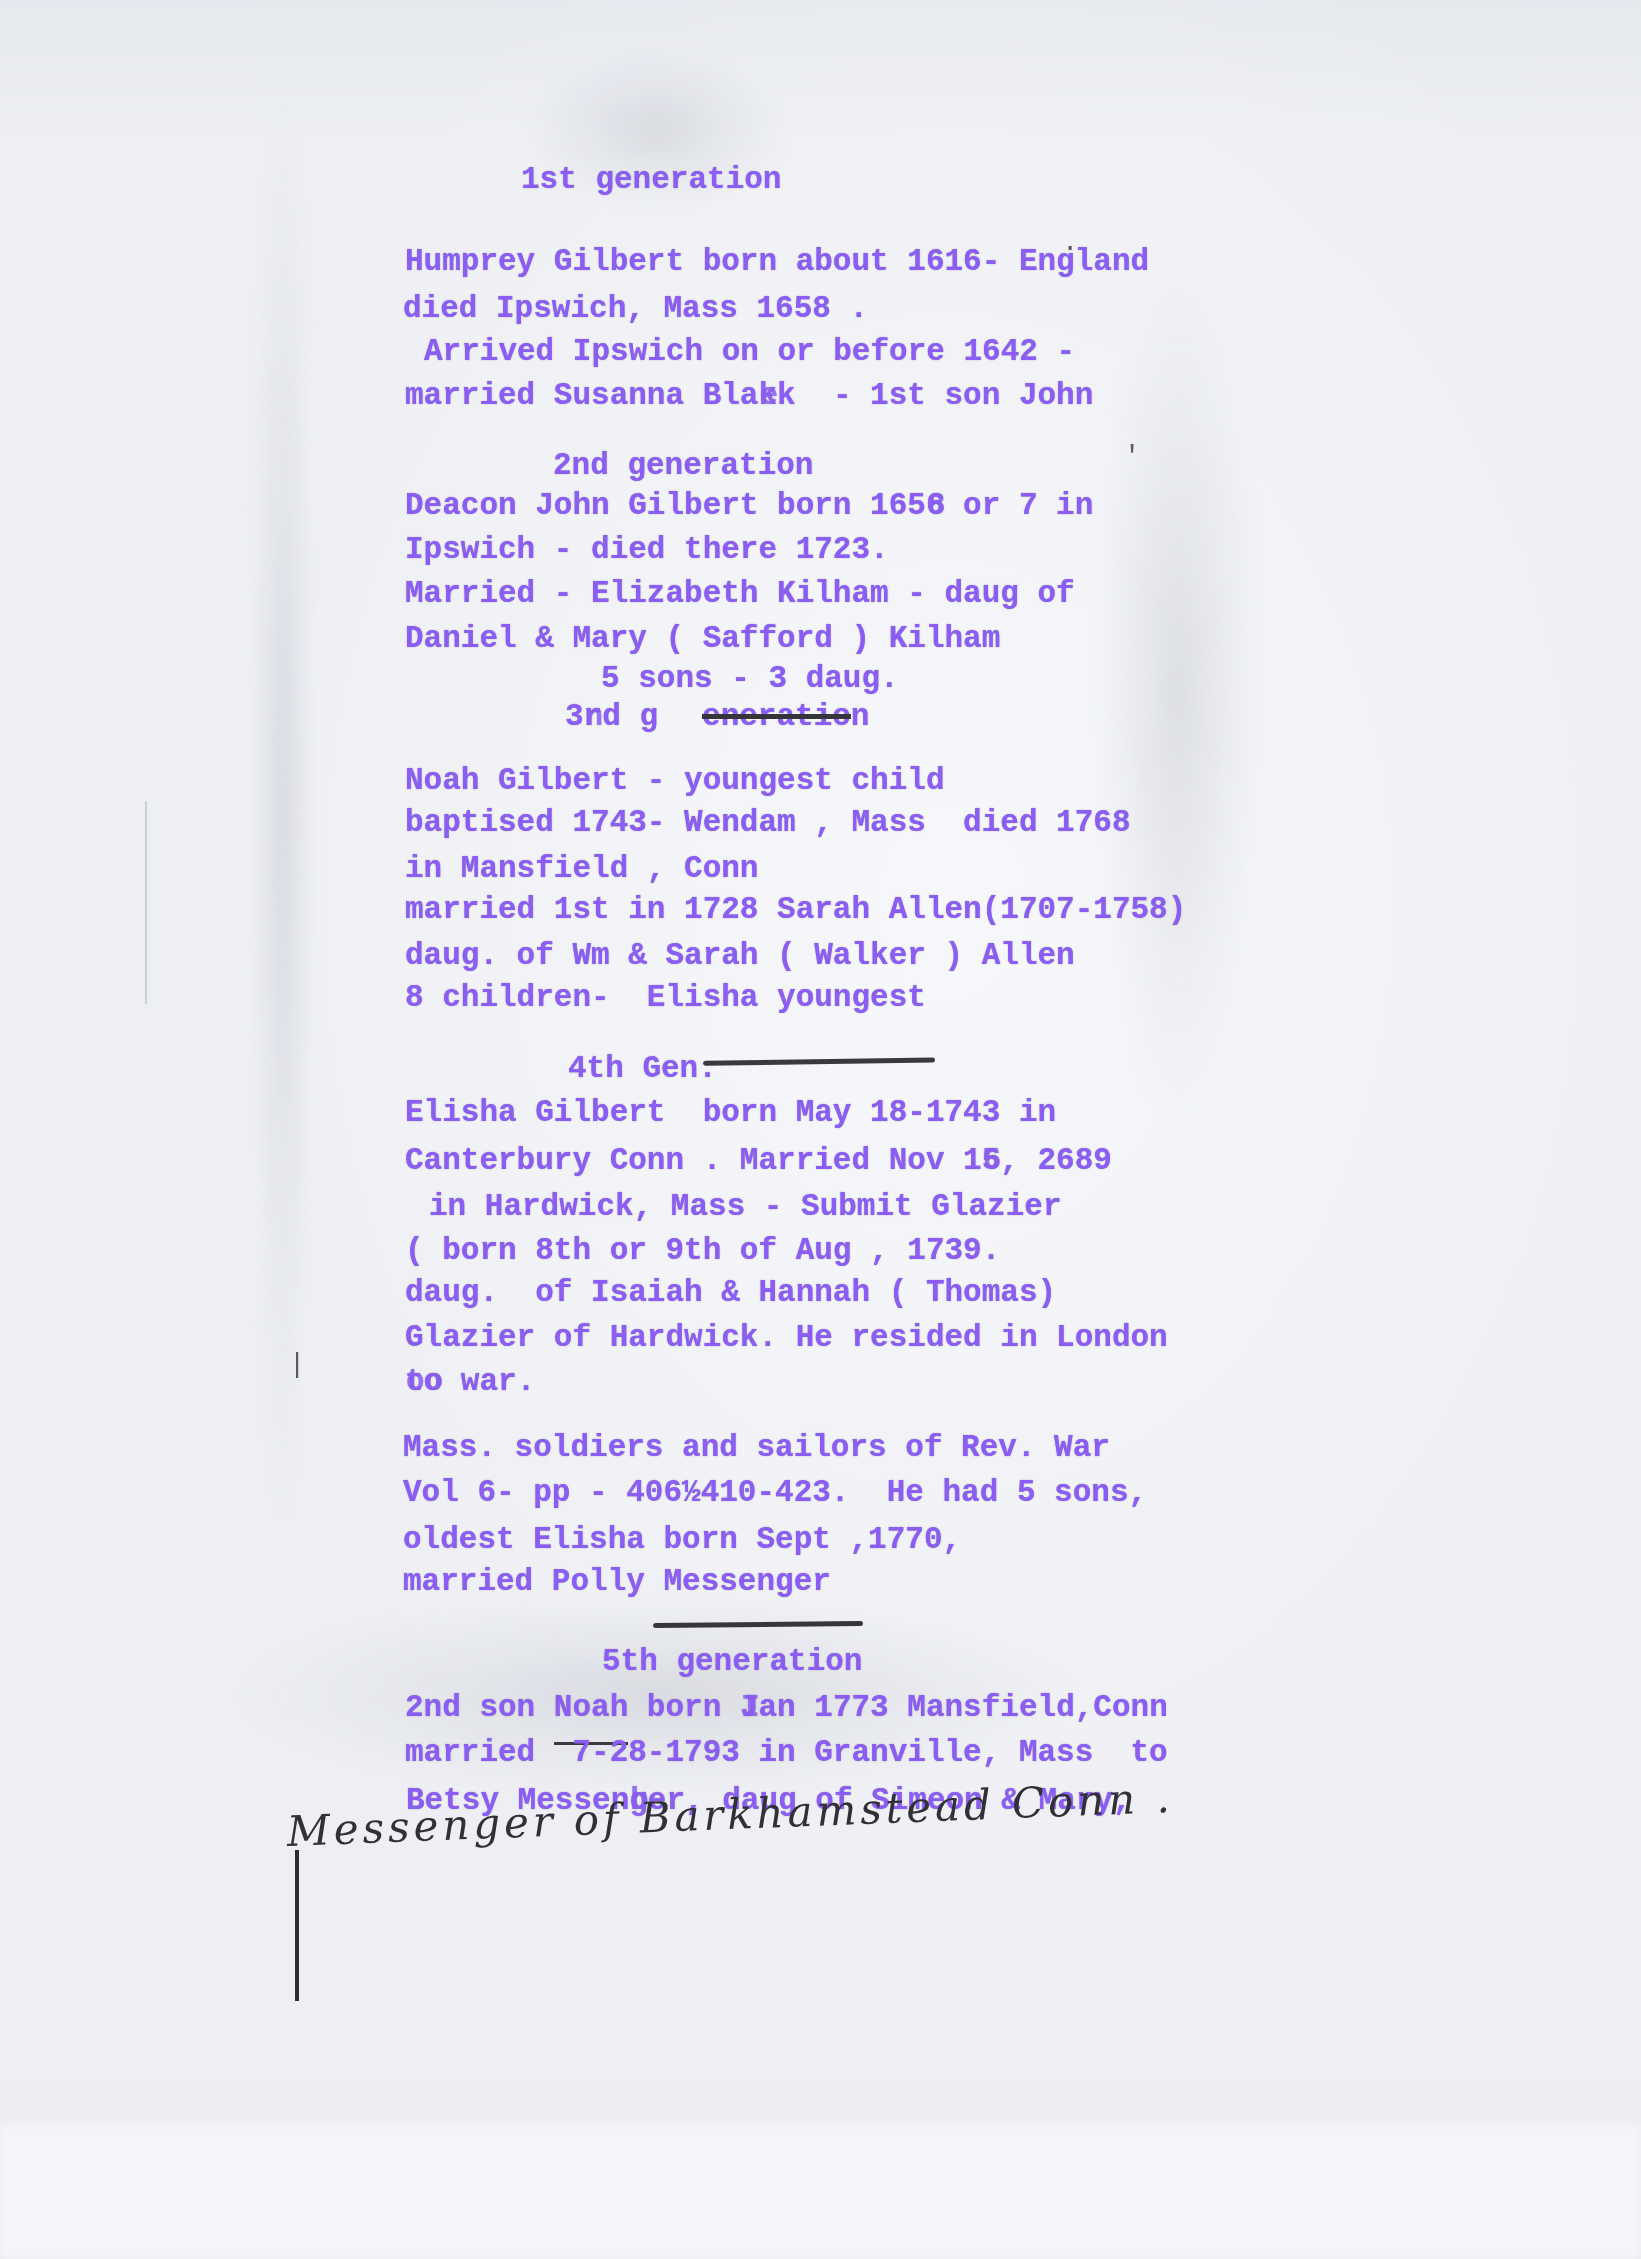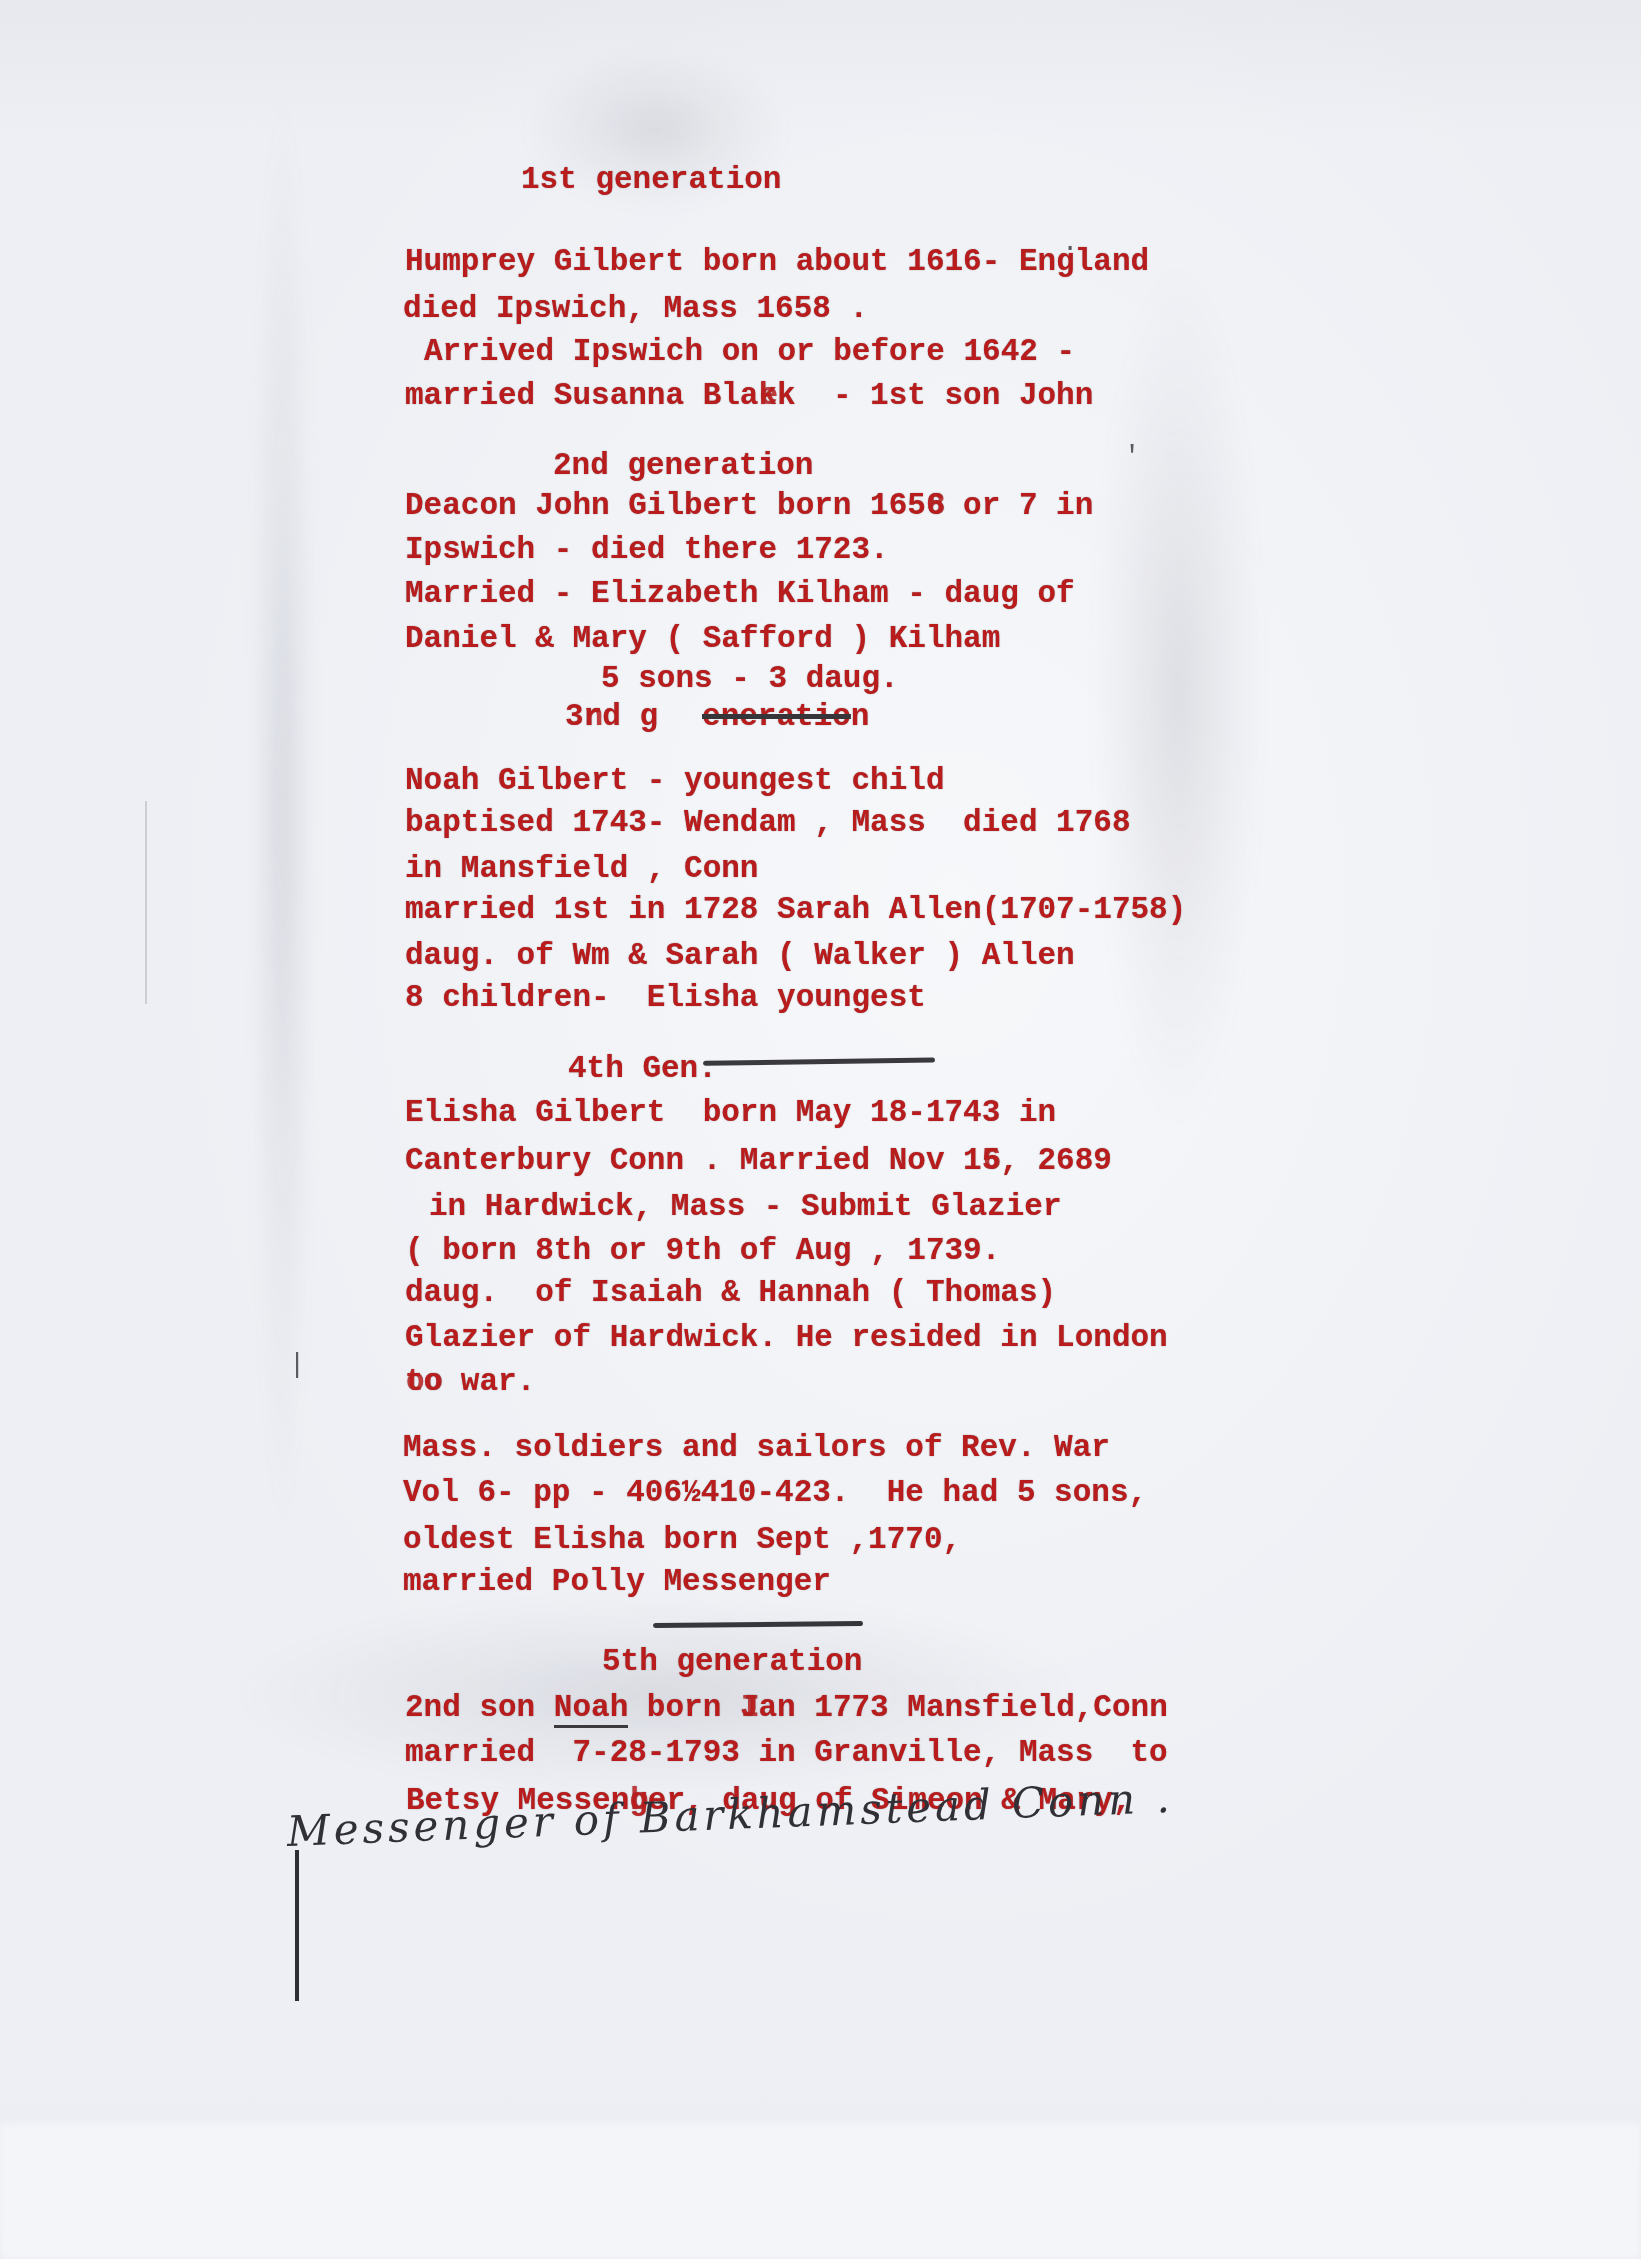--- a/index.html
+++ b/index.html
@@ -17,28 +17,28 @@
     content:"";position:absolute;inset:0;
     background:
       radial-gradient(1159px 1545px at 58% 40%, rgba(255,255,255,.55), rgba(255,255,255,0) 70%),
       linear-gradient(180deg, rgba(210,213,222,.25) 0%, rgba(255,255,255,0) 6%, rgba(255,255,255,0) 92%, rgba(225,227,234,.35) 100%);
     pointer-events:none;
   }
   .tline{
     position:absolute;
     font-family:"Liberation Mono","DejaVu Sans Mono",monospace;
     font-size:31px;line-height:1.15;font-weight:700;
-    color:#b91c1c;white-space:pre;
+    color:#8b5cf6;white-space:pre;
     text-shadow:0 0 1.2px rgba(52,52,58,.55);
   }
   .os{position:relative;display:inline-block;}
   .os .under{position:absolute;left:1px;top:0;opacity:.85;}
   .os .over{position:relative;opacity:.95;}
   .strike{text-decoration:line-through;text-decoration-thickness:4.8px;text-decoration-color:#35353a;padding-left:44px;}
-  .hand-underline{border-bottom:3.9px solid #3a3a3f;padding-bottom:0;}
+  .hand-underline{border-bottom:3.9px solid #3a3a3f;padding-bottom:17px;}
   .rule{
     display:inline-block;height:4.8px;background:#3a3a3e;border-radius:2.9px;
     vertical-align:middle;margin-left:-13.5px;
     transform:translateY(-6.8px) rotate(-0.8deg);
   }
   .handwritten{
     position:absolute;
     font-family:"DejaVu Serif","Liberation Serif",serif;
     font-style:italic;font-size:42px;font-weight:500;
     color:#303036;letter-spacing:3.9px;

